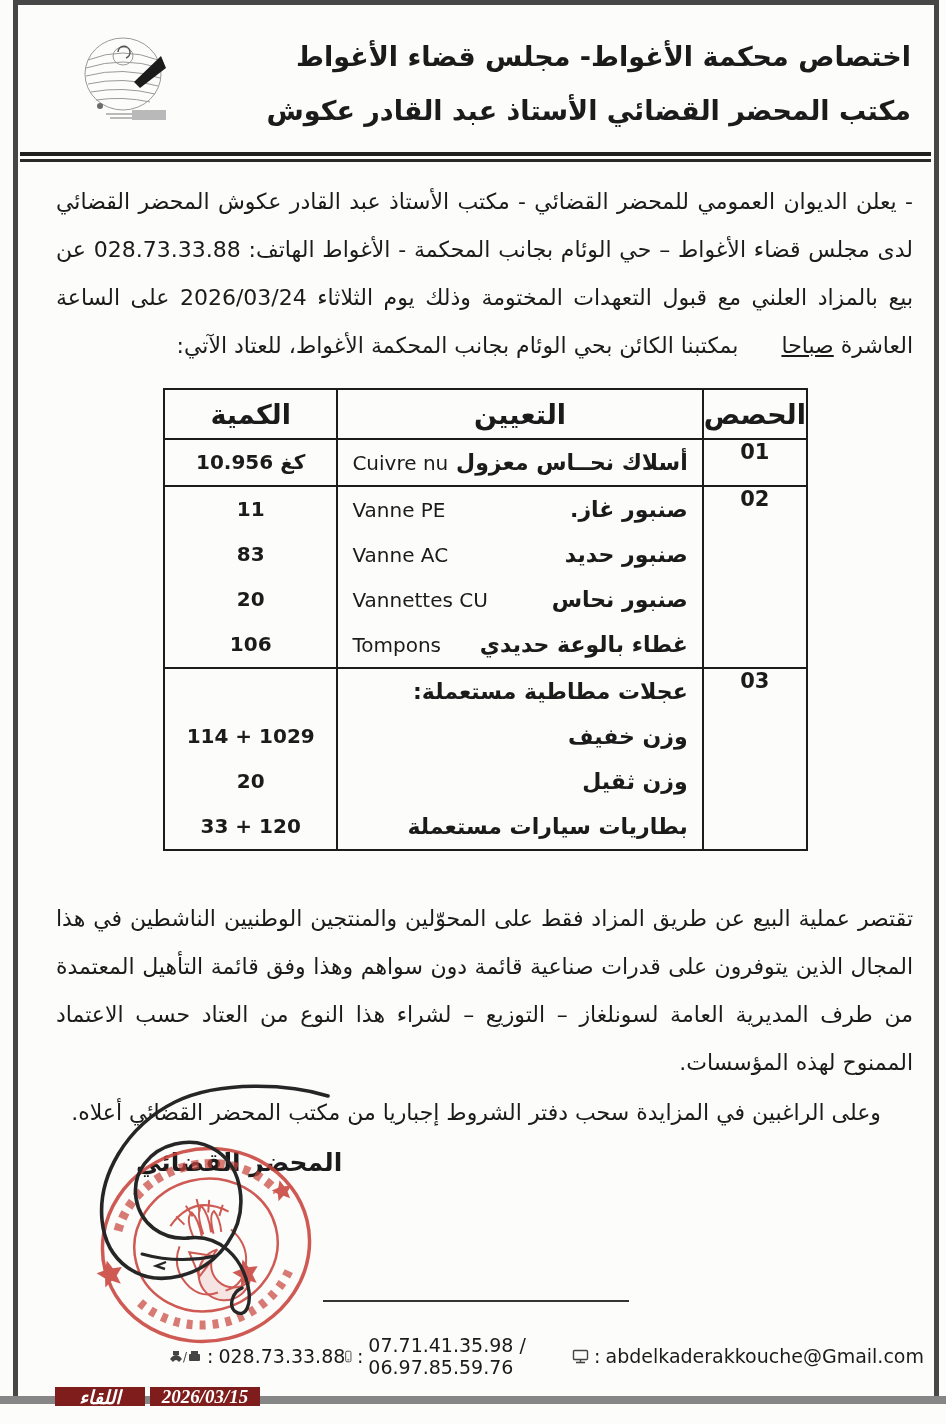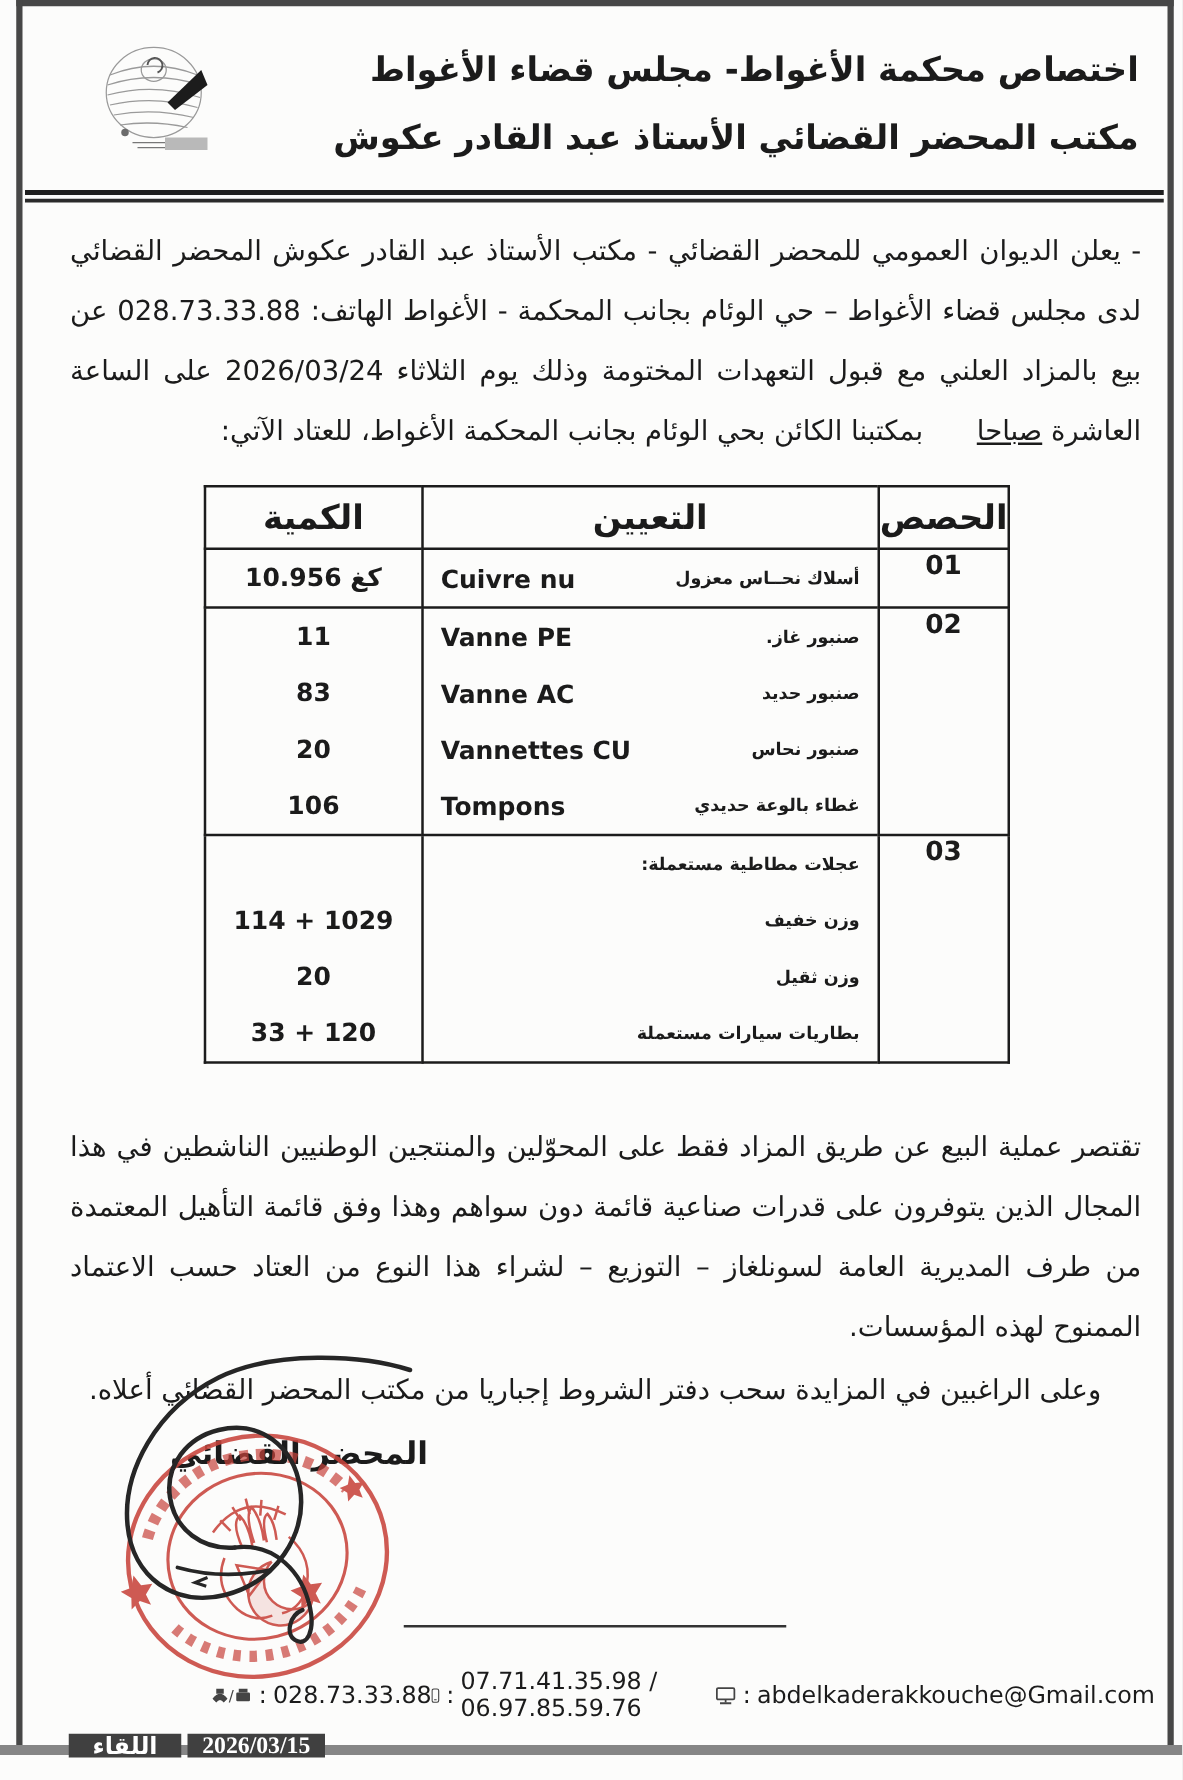--- a/index.html
+++ b/index.html
@@ -29,41 +29,41 @@
   .b{font-weight:normal;}
   .u{text-decoration:underline;margin-left:36px;}
   
   table.lots{direction:rtl;border-collapse:collapse;width:645px;margin:18px 125px 0 auto;}
   table.lots td,table.lots th{border:2px solid #1c1c1c;padding:0;}
   th.h{font-size:27px;font-weight:bold;height:48px;}
   td.lot{width:100px;vertical-align:top;text-align:center;font-weight:bold;font-size:21px;padding-top:12px;}
   td.desig{width:370px;vertical-align:top;padding:8px 0;}
   td.qty{width:175px;vertical-align:top;padding:8px 0;}
   .dline{display:flex;justify-content:space-between;align-items:center;height:45px;padding:0 14px;}
-  .dline .ar{font-size:14px;font-weight:bold;text-align:right;}
-  .dline .fr{font-size:20px;font-weight:bold;direction:ltr;}
+  .dline .ar{font-size:22px;font-weight:bold;text-align:right;}
+  .dline .fr{font-size:20px;font-weight:normal;direction:ltr;}
   .qline{direction:ltr;text-align:center;font-size:20px;font-weight:bold;height:45px;line-height:45px;}
   
   .cond{margin-top:44px;}
   .pull{direction:rtl;text-align:right;font-size:22px;line-height:44px;margin:4px 52px 0 38px;}
   
   .sig-label{position:absolute;left:136px;top:1148px;font-size:25px;font-weight:bold;direction:rtl;}
   .stamp-svg{position:absolute;left:88px;top:1140px;}
   .sign-svg{position:absolute;left:70px;top:1072px;}
   
   .footer-div{position:absolute;left:323px;top:1300px;width:306px;border-top:2px solid #333;}
   .footer-addr{position:absolute;left:300px;top:1306px;width:350px;text-align:center;
     direction:rtl;font-size:20px;}
   .footer-contacts{position:absolute;left:168px;right:22px;top:1334px;display:flex;
     justify-content:space-between;align-items:center;font-size:19px;}
   .contact{display:flex;align-items:center;gap:5px;direction:ltr;}
   .cicon{display:inline-block;}
   
-  .badge{position:absolute;top:1387px;height:19px;background:#404040;color:#ffffff;
-    display:flex;align-items:center;justify-content:center;}
+  .badge{position:absolute;top:1387px;height:19px;background:#7f1d1d;color:#ffffff;
+    display:flex;align-items:center;justify-content:center;font-style:italic;}
   .badge-src{left:55px;width:90px;font-size:19px;font-weight:bold;direction:rtl;}
   .badge-date{left:150px;width:110px;font-size:19px;font-weight:bold;
     font-family:"Liberation Serif","DejaVu Serif",serif;}
 </style>
 </head>
 <body>
 
 <div class="page">
   <div class="frame"></div>
 

